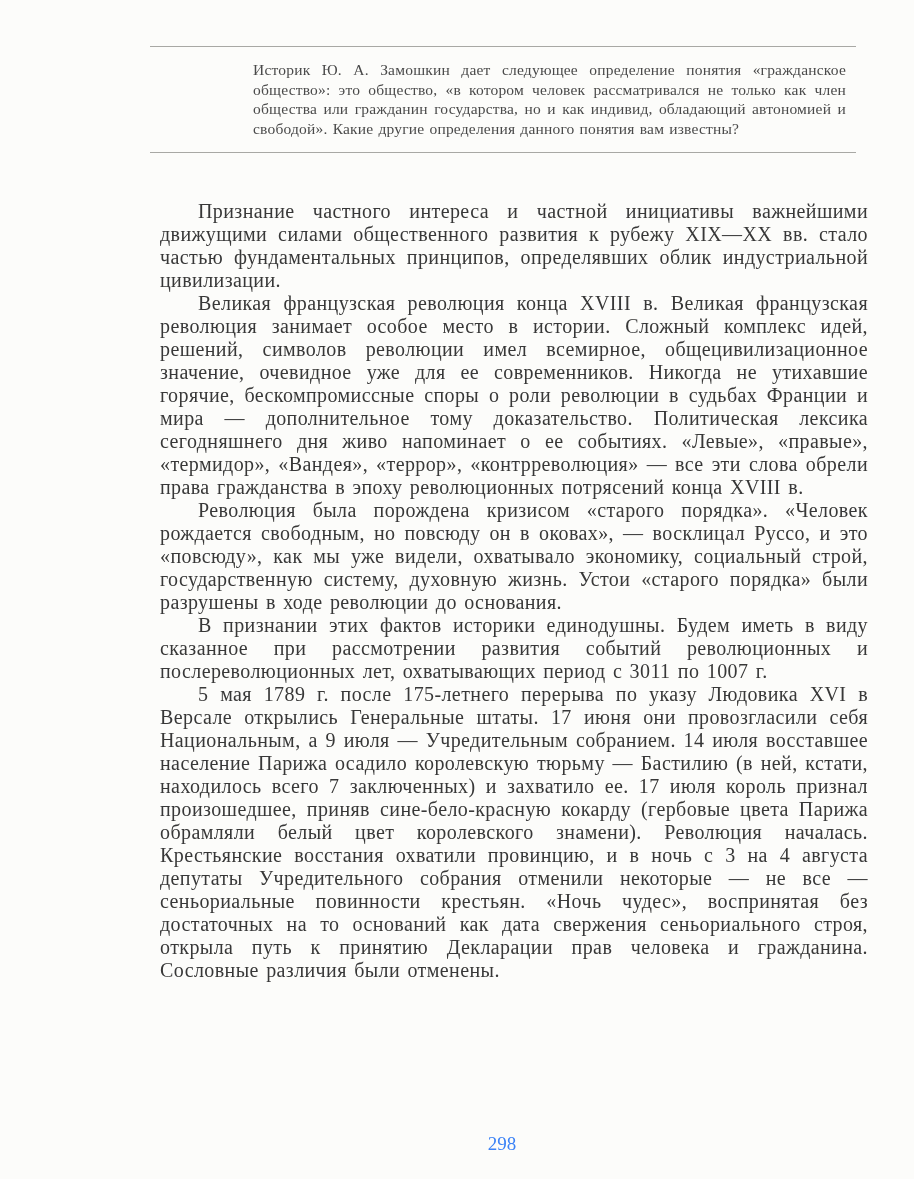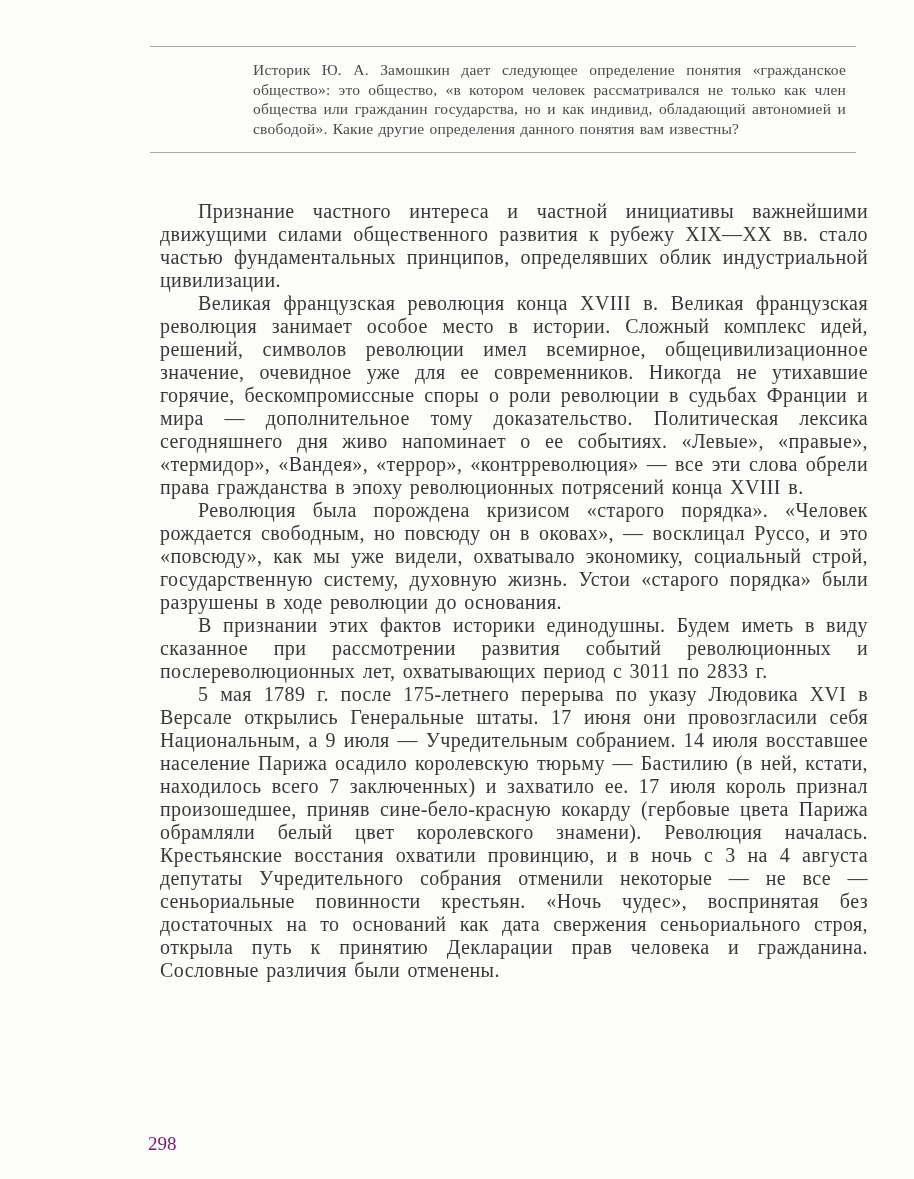--- a/index.html
+++ b/index.html
@@ -60,38 +60,39 @@
     color: #383838;
   }
   .para .bold {
     font-weight: normal;
   }
   .page-number {
     position: absolute;
     top: 1133px;
     left: 148px;
     width: 708px;
+    text-align: center;
     font-size: 19px;
-    color: #701a75;
+    color: #3b82f6;
   }
 </style>
 </head>
 <body>
 
 <div class="page">
 
   <div class="quote-section">
     <hr class="rule">
     <p class="quote">Историк Ю. А. Замошкин дает следующее определение понятия «гражданское общество»: это общество, «в котором человек рассматривался не только как член общества или гражданин государства, но и как индивид, обладающий автономией и свободой». Какие другие определения данного понятия вам известны?</p>
     <hr class="rule">
   </div>
 
   <div class="body-text">
       <p class="para"><span>Признание частного интереса и частной инициативы важнейшими движущими силами общественного развития к рубежу XIX—XX вв. стало частью фундаментальных принципов, определявших облик индустриальной цивилизации.</span></p>
       <p class="para"><span class="bold">Великая французская революция конца XVIII в.</span><span> Великая французская революция занимает особое место в истории. Сложный комплекс идей, решений, символов революции имел всемирное, общецивилизационное значение, очевидное уже для ее современников. Никогда не утихавшие горячие, бескомпромиссные споры о роли революции в судьбах Франции и мира — дополнительное тому доказательство. Политическая лексика сегодняшнего дня живо напоминает о ее событиях. «Левые», «правые», «термидор», «Вандея», «террор», «контрреволюция» — все эти слова обрели права гражданства в эпоху революционных потрясений конца XVIII в.</span></p>
       <p class="para"><span>Революция была порождена кризисом «старого порядка». «Человек рождается свободным, но повсюду он в оковах», — восклицал Руссо, и это «повсюду», как мы уже видели, охватывало экономику, социальный строй, государственную систему, духовную жизнь. Устои «старого порядка» были разрушены в ходе революции до основания.</span></p>
-      <p class="para"><span>В признании этих фактов историки единодушны. Будем иметь в виду сказанное при рассмотрении развития событий революционных и послереволюционных лет, охватывающих период с </span><span class="bold">3011</span><span> по </span><span class="bold">2833</span><span> г.</span></p>
+      <p class="para"><span>В признании этих фактов историки единодушны. Будем иметь в виду сказанное при рассмотрении развития событий революционных и послереволюционных лет, охватывающих период с </span><span class="bold">3011</span><span> по </span><span class="bold">1007</span><span> г.</span></p>
       <p class="para"><span>5 мая 1789 г. после 175-летнего перерыва по указу Людовика XVI в Версале открылись Генеральные штаты. 17 июня они провозгласили себя Национальным, а 9 июля — Учредительным собранием. 14 июля восставшее население Парижа осадило королевскую тюрьму — Бастилию (в ней, кстати, находилось всего 7 заключенных) и захватило ее. 17 июля король признал произошедшее, приняв сине-бело-красную кокарду (гербовые цвета Парижа обрамляли белый цвет королевского знамени). Революция началась. Крестьянские восстания охватили провинцию, и в ночь с 3 на 4 августа депутаты Учредительного собрания отменили некоторые — не все — сеньориальные повинности крестьян. «Ночь чудес», воспринятая без достаточных на то оснований как дата свержения сеньориального строя, открыла путь к принятию Декларации прав человека и гражданина. Сословные различия были отменены.</span></p>
     </div>
 
   <div class="page-number">298</div>
 
 </div>
 
 </body></html>

